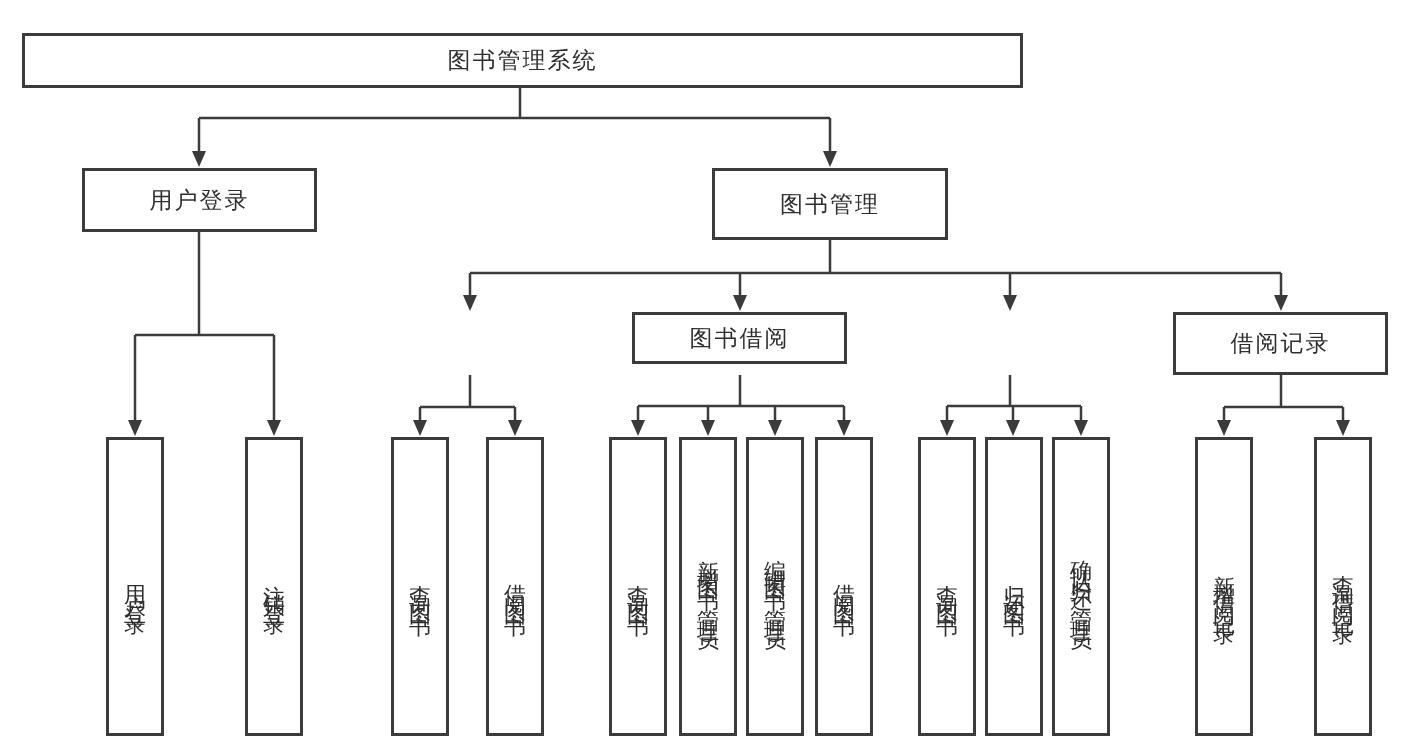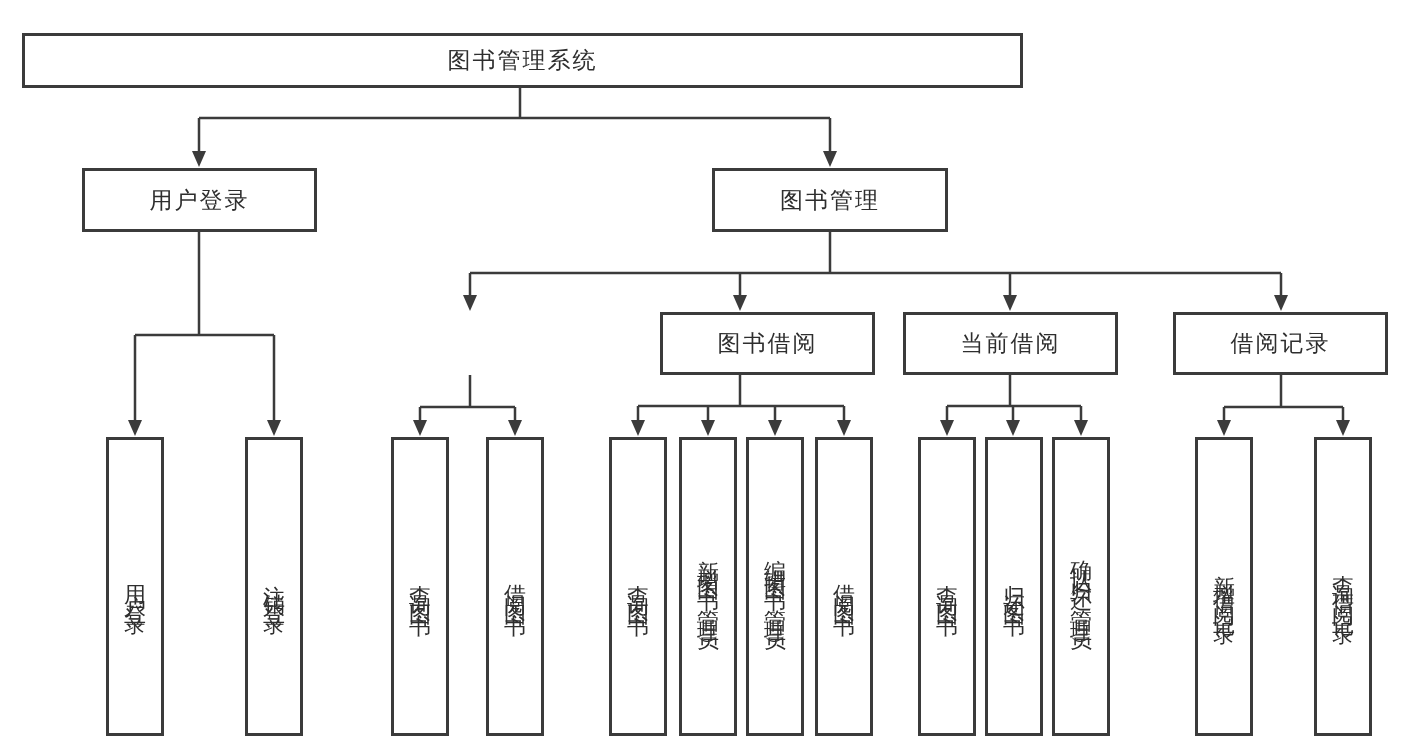--- a/index.html
+++ b/index.html
@@ -83,29 +83,26 @@
     </g>
   </svg>
 
   <div class="node h-node" style="left:22px; top:13px; width:1001px; height:55px;margin-top:20px;">
     <span>图书管理系统</span>
   </div>
 
   <div class="node h-node" style="left:82px; top:168px; width:235px; height:64px;">
     <span>用户登录</span>
   </div>
-  <div class="node h-node" style="left:712px; top:168px; width:236px; height:64px;">
+  <div class="node h-node" style="left:712px; top:168px; width:236px; height:72px;">
     <span>图书管理</span>
   </div>
 
-  <div class="node h-node" style="left:660px; top:312px; width:215px; height:63px;">
+  <div class="node h-node" style="left:632px; top:312px; width:215px; height:52px;">
     <span>图书借阅</span>
-  </div>
-  <div class="node h-node" style="left:903px; top:312px; width:215px; height:63px;">
-    <span>当前借阅</span>
   </div>
   <div class="node h-node" style="left:1173px; top:312px; width:215px; height:63px;text-align:right;">
     <span>借阅记录</span>
   </div>
 
   <div class="node leaf" style="left:106px; top:437px; width:58px; height:299px;">
     <span class="vtext">用户登录</span>
   </div>
   <div class="node leaf" style="left:245px; top:437px; width:58px; height:299px;">
     <span class="vtext">注销登录</span>

